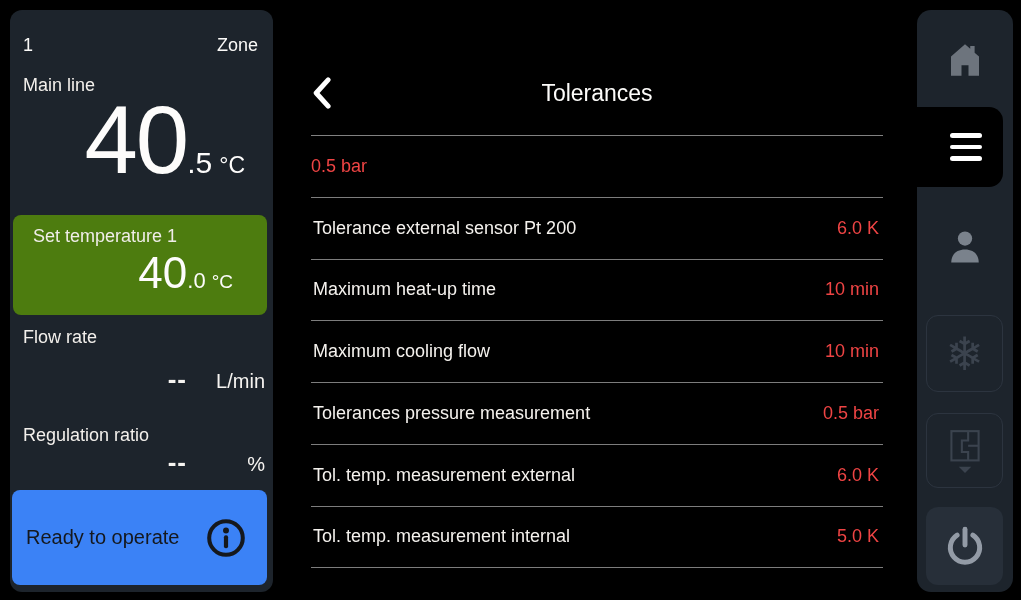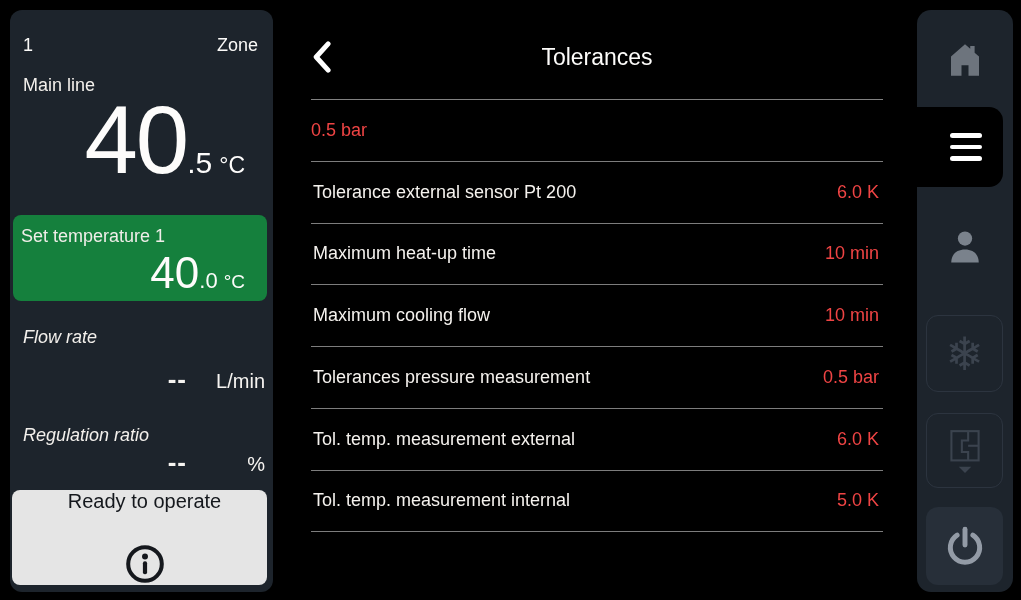--- a/index.html
+++ b/index.html
@@ -11,39 +11,39 @@
   
   .zone-panel{position:absolute;left:10px;top:10px;width:263px;height:582px;
     background:#1d242c;border-radius:12px;}
   .zone-row{position:absolute;top:22px;left:13px;right:15px;display:flex;
     justify-content:space-between;font-size:18px;line-height:26px;color:#fbfaf8;}
   .main-line-label{position:absolute;top:62px;left:13px;font-size:18px;line-height:26px;color:#f3f0ec;}
   .main-temp{position:absolute;top:82px;right:28px;display:flex;align-items:baseline;color:#fdfcfb;}
   .main-temp .big{font-size:96px;line-height:1;letter-spacing:-2px;}
   .main-temp .dec{font-size:30px;}
   .main-temp .unit{font-size:23px;margin-left:7px;}
-  .set-card{position:absolute;top:205px;left:3px;right:6px;height:86px;background:#15803d;
-    border-radius:8px;padding:11px 8px;box-sizing:border-box;}
+  .set-card{position:absolute;top:205px;left:3px;right:6px;height:100px;background:#4d7c0f;
+    border-radius:8px;padding:11px 20px;box-sizing:border-box;}
   .set-card .label{font-size:18px;color:#f0ede9;}
   .set-value{display:flex;align-items:baseline;justify-content:flex-end;padding-right:14px;margin-top:4px;color:#fdfcfb;}
   .set-value .big{font-size:44px;line-height:1;}
   .set-value .dec{font-size:22px;}
   .set-value .unit{font-size:19px;margin-left:6px;}
-  .side-label{position:absolute;left:13px;font-size:18px;line-height:26px;color:#f3f0ec;font-style:italic;}
+  .side-label{position:absolute;left:13px;font-size:18px;line-height:26px;color:#f3f0ec;}
   .value-row{position:absolute;left:12px;right:8px;display:flex;align-items:baseline;
     justify-content:flex-end;gap:16px;color:#f6f4f1;}
   .value-row .dashes{font-size:26px;font-weight:700;letter-spacing:1px;}
   .value-row .unit{font-size:20px;min-width:62px;text-align:right;}
-  .status-btn{position:absolute;left:2px;right:6px;top:480px;height:95px;background:#e5e5e5;
+  .status-btn{position:absolute;left:2px;right:6px;top:480px;height:95px;background:#3b82f6;
     border:none;border-radius:8px;display:flex;align-items:center;justify-content:space-between;
-    padding:0 20px 0 30px;cursor:pointer;font-family:inherit;flex-direction:column;}
+    padding:0 20px 0 14px;cursor:pointer;font-family:inherit;}
   .status-btn .txt{font-size:20px;color:#15181d;}
   
   .content{position:absolute;left:311px;top:0;width:572px;height:600px;}
-  .content-header{position:relative;height:99px;border-bottom:1px solid #818181;}
+  .content-header{position:relative;height:99px;border-bottom:1px solid #818181;margin-top:36px;}
   .back-btn{position:absolute;left:0;top:38px;width:30px;height:38px;background:none;border:none;
     padding:0;cursor:pointer;display:flex;align-items:center;}
   .page-title{position:absolute;left:0;right:0;top:44px;text-align:center;font-size:23px;color:#fdfcfa;}
   .tol-row{height:60.75px;display:flex;align-items:center;justify-content:space-between;
     border-bottom:1px solid #7d7d7d;cursor:pointer;}
   .tol-row .lbl{font-size:18px;color:#f5f2ee;padding-left:2px;}
   .tol-row .val{font-size:18px;color:#ef4444;padding-right:4px;}
   
   .sidebar{position:absolute;left:917px;top:10px;width:96px;height:582px;background:#1d242c;border-radius:14px;}
   .side-btn{position:absolute;left:0;width:96px;background:none;border:none;cursor:pointer;

